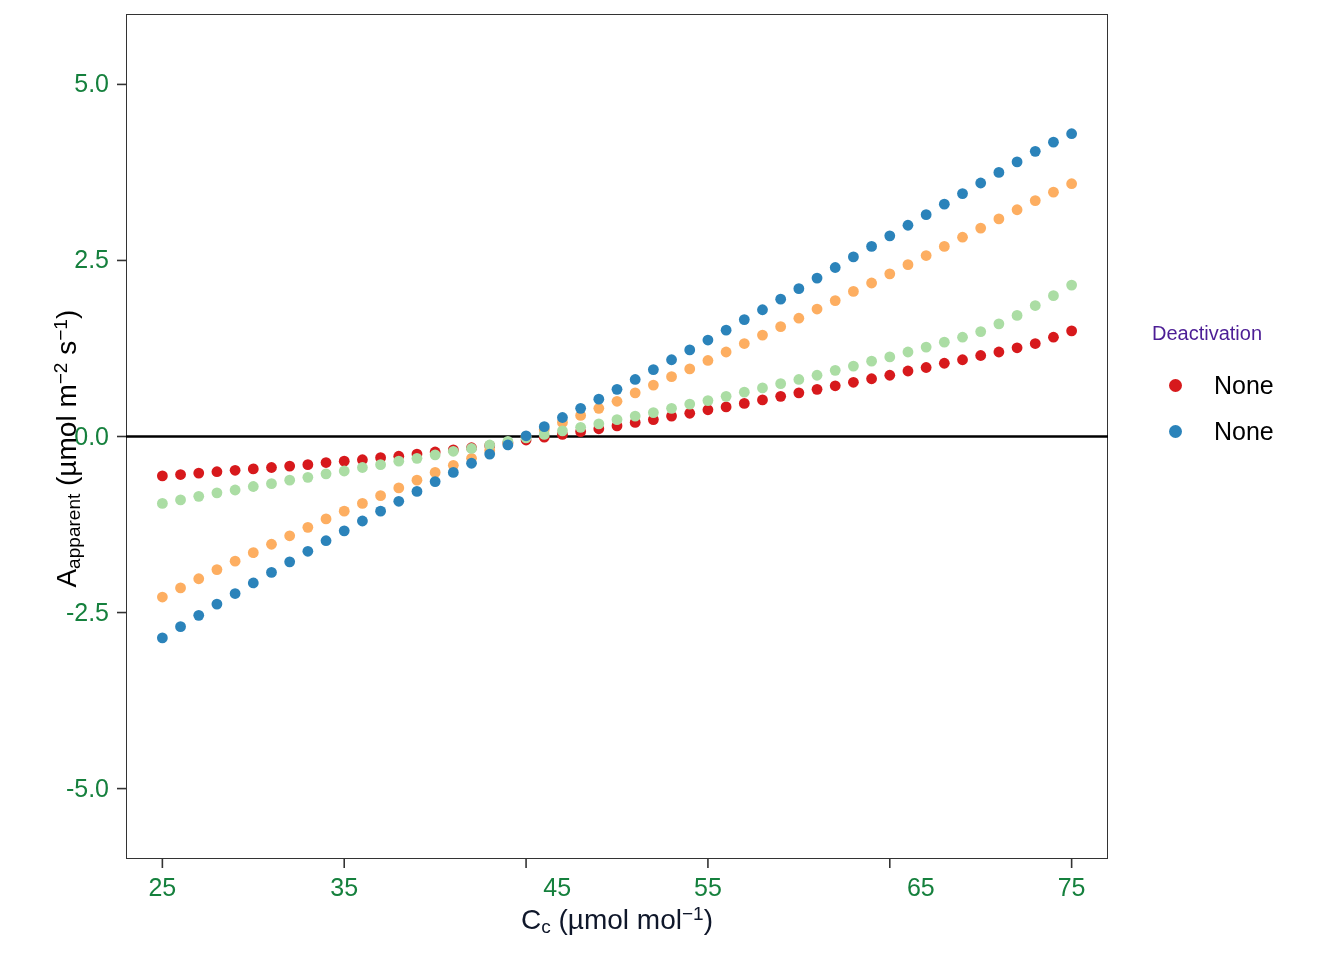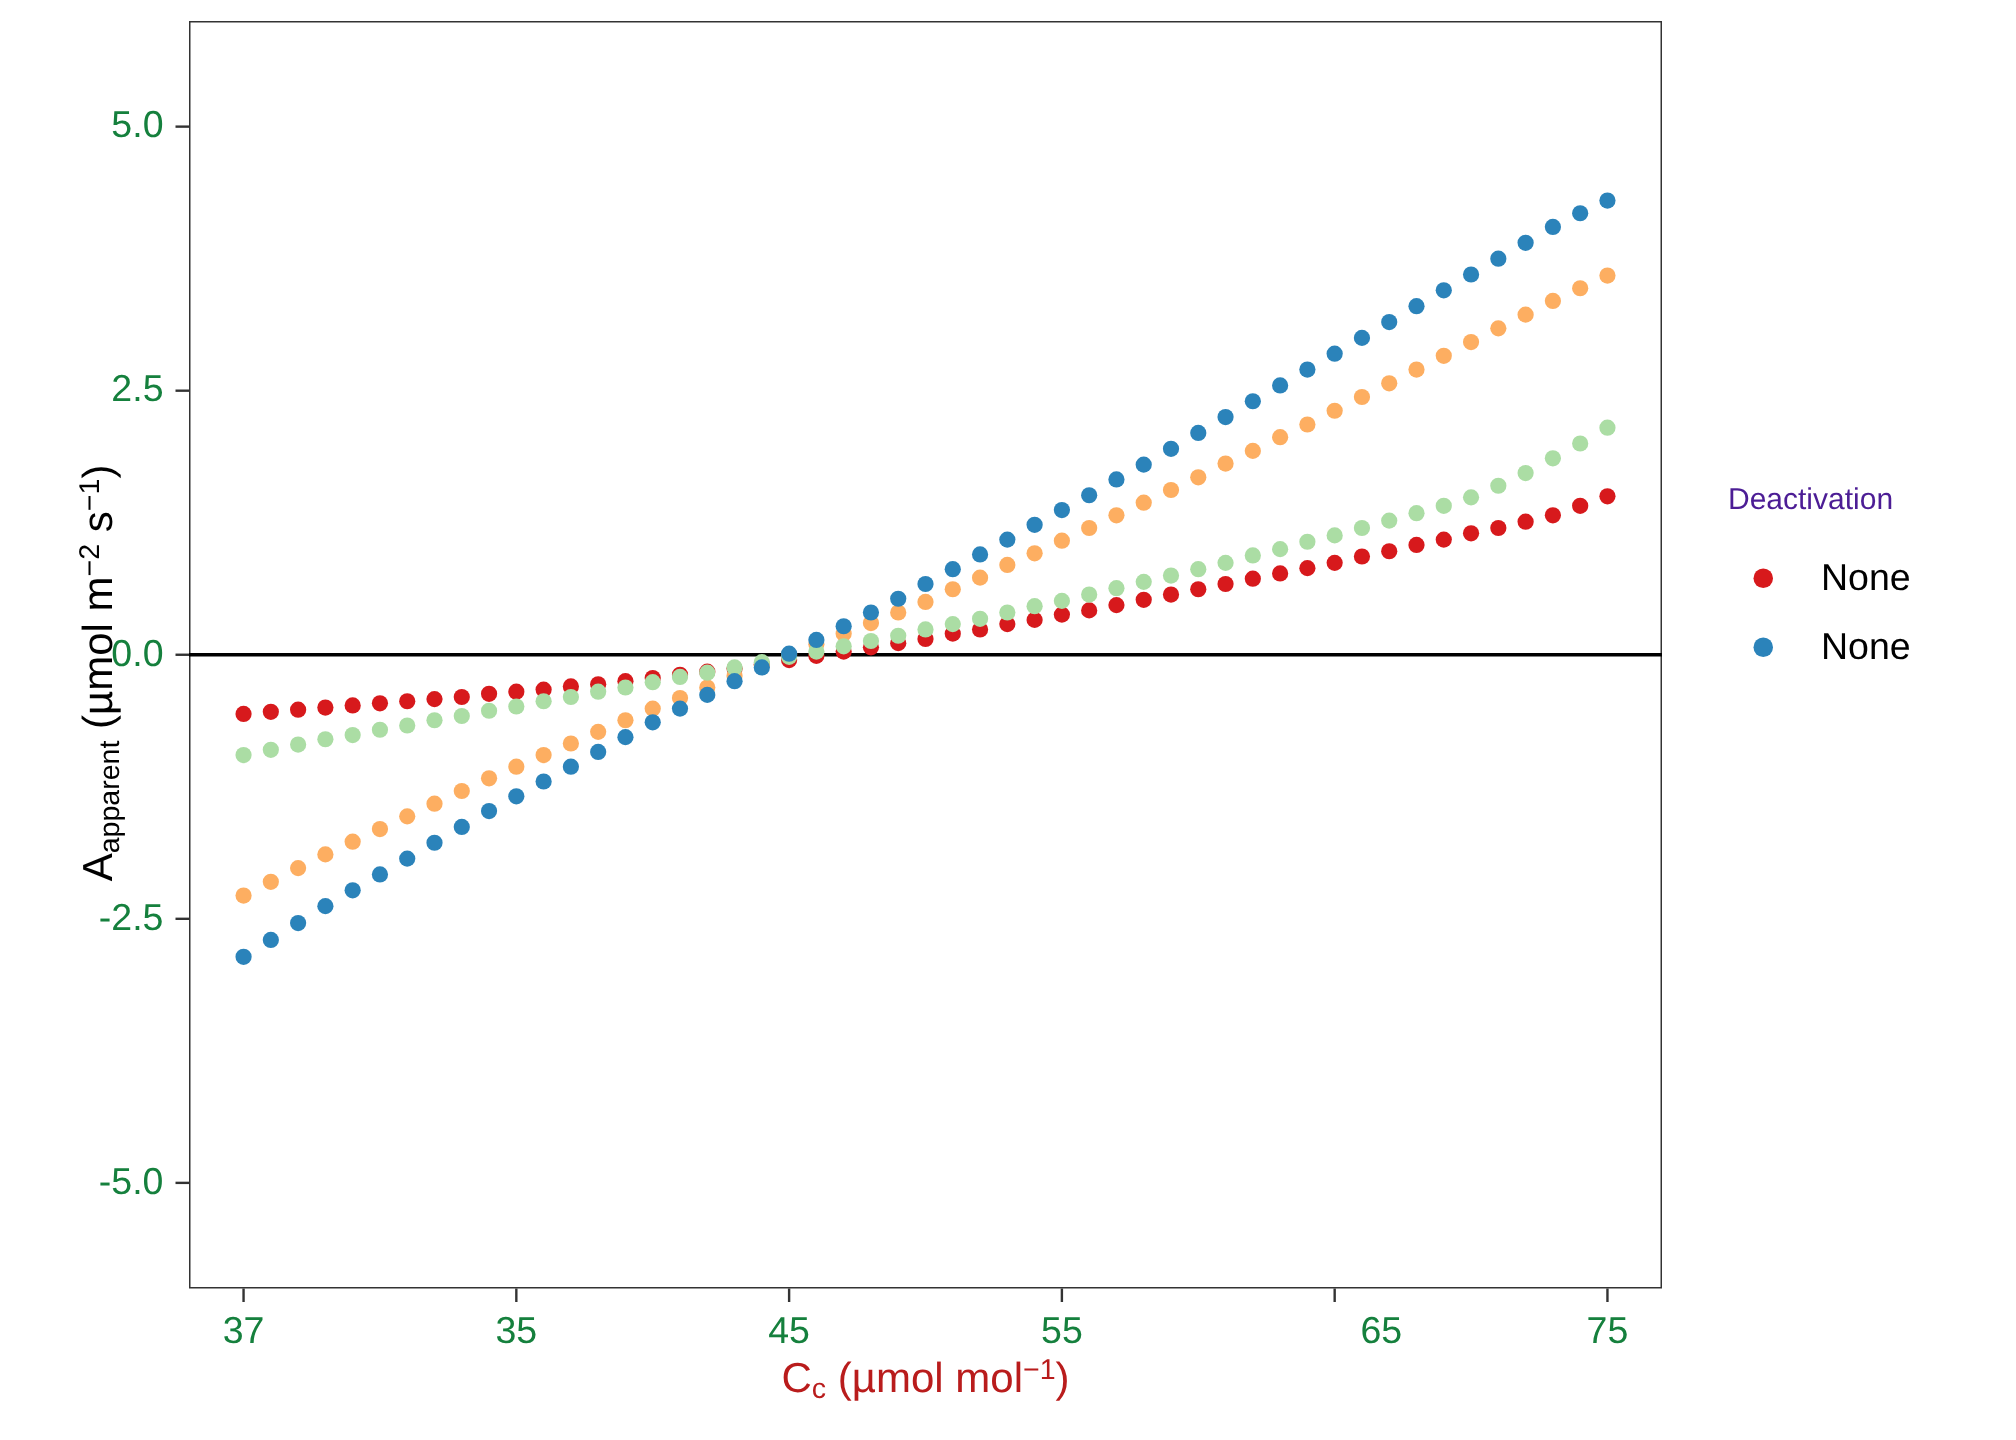--- a/index.html
+++ b/index.html
@@ -55,21 +55,21 @@
     width: 90px;
   }
   
   #x-axis-title {
     position: absolute;
     left: 126px;
     top: 903px;
     width: 982px;
     text-align: center;
     font-size: 28px;
-    color: #b91c1c;
+    color: #0f172a;
     white-space: nowrap;
   }
   #y-axis-title {
     position: absolute;
     left: -355px;
     top: 431px;
     width: 845px;
     text-align: center;
     font-size: 28px;
     color: #000000;
@@ -362,23 +362,23 @@
 
   <div id="ytick-labels">
       <div class="tick-label ytick" style="left: 19px; top: 775.583px;">-5.0</div>
       <div class="tick-label ytick" style="left: 19px; top: 599.542px;">-2.5</div>
       <div class="tick-label ytick" style="left: 19px; top: 423.5px;">0.0</div>
       <div class="tick-label ytick" style="left: 19px; top: 247.458px;">2.5</div>
       <div class="tick-label ytick" style="left: 19px; top: 71.4167px;">5.0</div>
     </div>
 
   <div id="xtick-labels">
-      <div class="tick-label xtick" style="left: 117.37px; top: 875px;">37</div>
+      <div class="tick-label xtick" style="left: 117.37px; top: 875px;">25</div>
       <div class="tick-label xtick" style="left: 299.222px; top: 875px;">35</div>
-      <div class="tick-label xtick" style="left: 481.074px; top: 875px;">45</div>
+      <div class="tick-label xtick" style="left: 481.074px; top: 875px; text-align: right;">45</div>
       <div class="tick-label xtick" style="left: 662.926px; top: 875px;">55</div>
       <div class="tick-label xtick" style="left: 844.778px; top: 875px; text-align: right;">65</div>
       <div class="tick-label xtick" style="left: 1026.63px; top: 875px;">75</div>
     </div>
 
   <div id="x-axis-title">
     <span>C</span><sub>c</sub><span> (µmol mol</span><sup>−1</sup><span>)</span>
   </div>
 
   <div id="y-axis-title">

